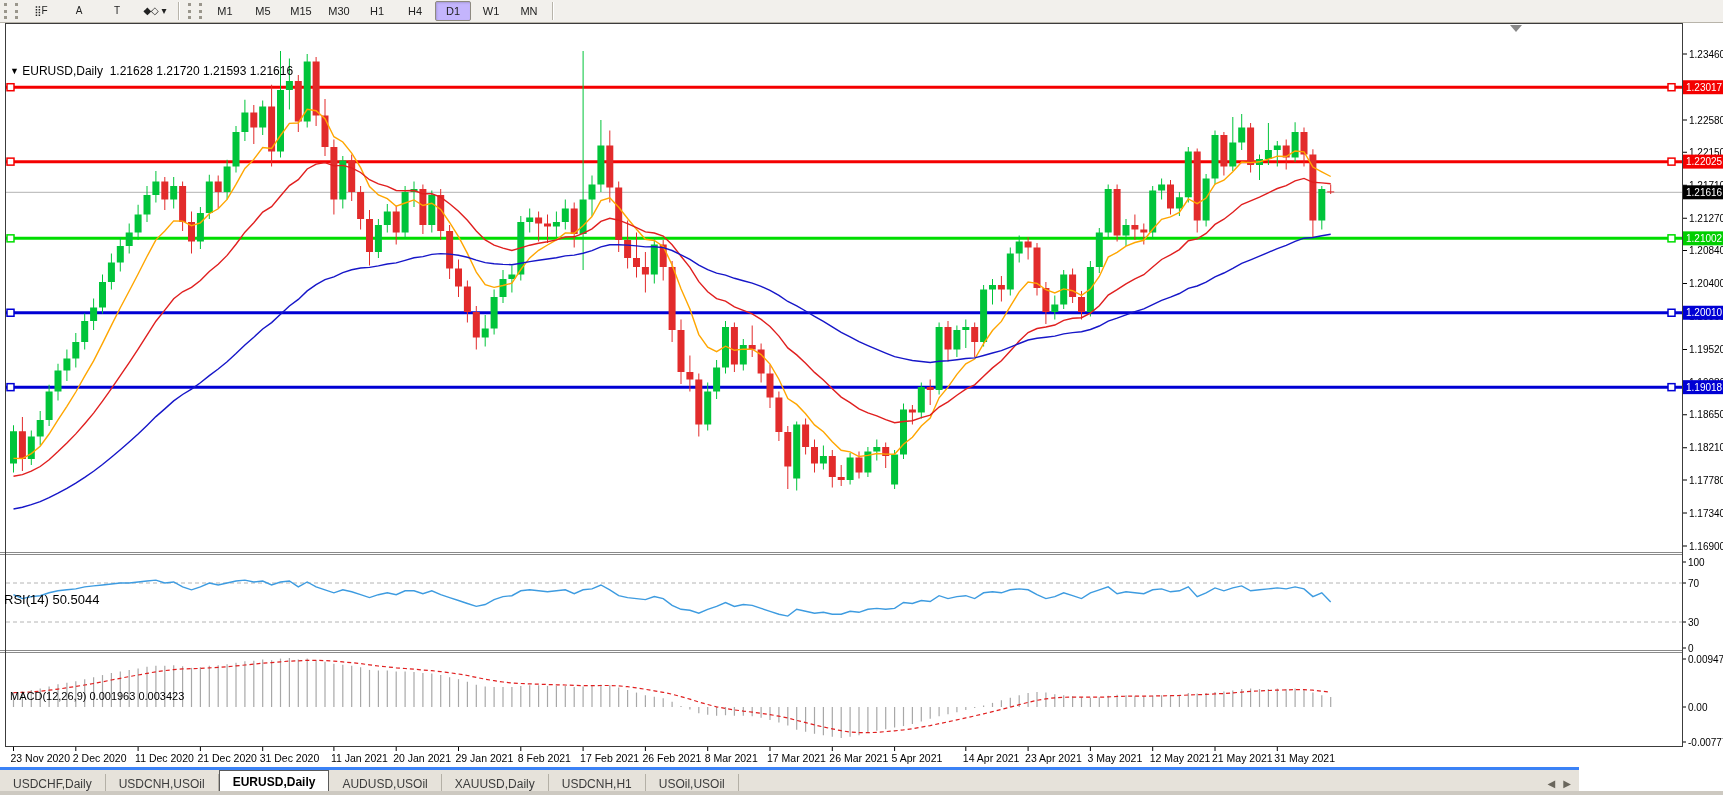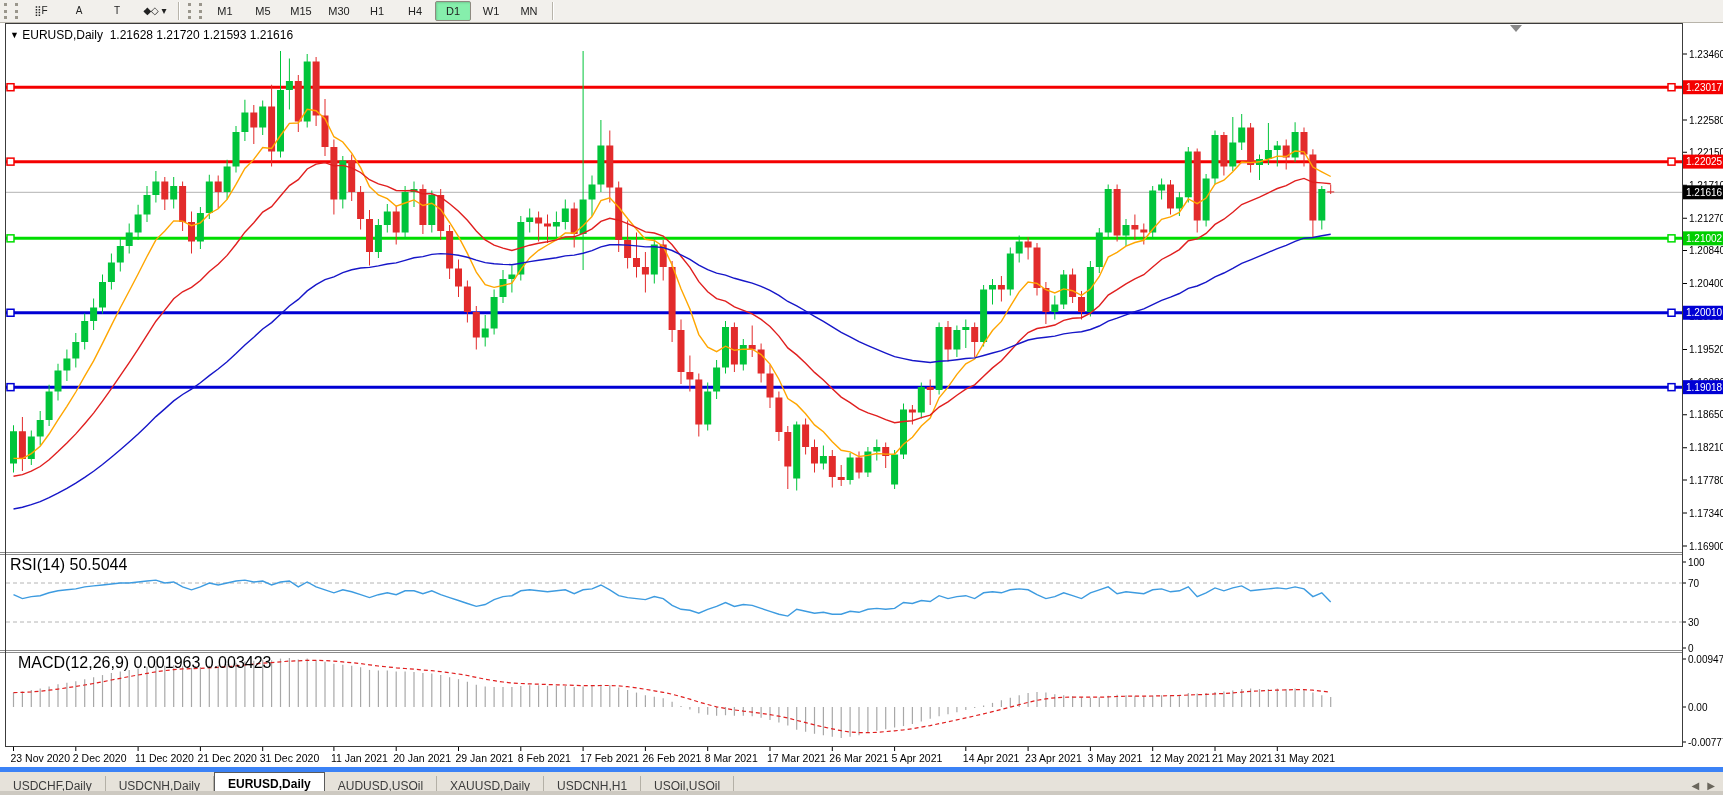--- a/index.html
+++ b/index.html
@@ -1,29 +1,29 @@
 <!DOCTYPE html>
 <html><head>
 <meta charset="utf-8">
 <style>
   html,body{margin:0;padding:0;background:#cdc9c1;font-family:"Liberation Sans",sans-serif;}
   #app{position:relative;width:1723px;height:795px;background:#fff;overflow:hidden;}
   
   #toolbar{position:absolute;left:0;top:0;width:1723px;height:22px;background:#f2f0ec;border-bottom:1px solid #b8b4aa;display:flex;align-items:center;font-size:11px;color:#222;}
   .tb-grip{width:8px;height:16px;margin:0 4px;border-left:3px dotted #9a968c;border-right:3px dotted #9a968c;}
   .tb-btn{height:18px;min-width:24px;padding:0 5px;margin:0 1px;display:flex;align-items:center;justify-content:center;border:1px solid transparent;border-radius:2px;cursor:default;}
-  .tb-btn.active{background:#86efac;border:1px solid #8e8a80;box-shadow:inset 1px 1px 2px rgba(0,0,0,.15);}
+  .tb-btn.active{background:#c4b5fd;border:1px solid #8e8a80;box-shadow:inset 1px 1px 2px rgba(0,0,0,.15);}
   .tb-sep{width:1px;height:18px;background:#b8b4aa;border-right:1px solid #fff;margin:0 4px;}
   .tb-ico{font-size:10px;line-height:10px;}
   
   #chartwin{position:absolute;left:0;top:23px;width:1723px;height:744px;background:#fff;}
   #plot-svg{position:absolute;left:0;top:0;}
-  .overlay-label{position:absolute;font-size:12px;color:#000;white-space:pre;}
+  .overlay-label{position:absolute;font-size:12px;color:#000;white-space:pre;margin-top:36px;}
   
-  #tabbar{position:absolute;left:0;top:767px;width:1723px;height:24px;background:#e6e2da;border-top:5px solid #3b82f6;display:flex;align-items:flex-end;font-size:12px;color:#3c3c3c;}
+  #tabbar{position:absolute;left:0;top:767px;width:1579px;height:24px;background:#e6e2da;border-top:3px solid #3b82f6;display:flex;align-items:flex-end;font-size:12px;color:#3c3c3c;}
   .tab{height:20px;display:flex;align-items:center;padding:0 13px;border-right:1px solid #b4b0a6;cursor:default;white-space:nowrap;}
   .tab.active{background:#fff;border:1px solid #5a5a5a;border-bottom:1px solid #fff;height:22px;font-weight:bold;color:#000;}
   #tab-arrows{margin-left:auto;display:flex;align-items:center;height:22px;padding-right:4px;color:#6a665c;font-size:10px;}
   #tab-arrows span{padding:0 4px;cursor:default;}
   #bottomstrip{position:absolute;left:0;top:791px;width:1723px;height:4px;background:#cdc9c1;}
 </style>
 </head>
 <body>
 
 <div id="app">
@@ -637,28 +637,28 @@
         <line x1="1090.4" y1="724" x2="1090.4" y2="728" stroke="#000" stroke-width="1"></line>
         <text x="1087.4" y="739" font-size="10.5" fill="#000" text-anchor="start" font-family="&quot;Liberation Sans&quot;,sans-serif" font-weight="normal">3 May 2021</text>
         <line x1="1152.7" y1="724" x2="1152.7" y2="728" stroke="#000" stroke-width="1"></line>
         <text x="1149.7" y="739" font-size="10.5" fill="#000" text-anchor="start" font-family="&quot;Liberation Sans&quot;,sans-serif" font-weight="normal">12 May 2021</text>
         <line x1="1215" y1="724" x2="1215" y2="728" stroke="#000" stroke-width="1"></line>
         <text x="1212" y="739" font-size="10.5" fill="#000" text-anchor="start" font-family="&quot;Liberation Sans&quot;,sans-serif" font-weight="normal">21 May 2021</text>
         <line x1="1277.3" y1="724" x2="1277.3" y2="728" stroke="#000" stroke-width="1"></line>
         <text x="1274.3" y="739" font-size="10.5" fill="#000" text-anchor="start" font-family="&quot;Liberation Sans&quot;,sans-serif" font-weight="normal">31 May 2021</text>
       </svg>
     <div class="overlay-label" style="left:10px;top:5px;"><span style="font-size:9px;vertical-align:1px;">▼</span>&nbsp;<span>EURUSD,Daily</span>&nbsp;&nbsp;<span>1.21628 1.21720 1.21593 1.21616</span></div>
-    <div class="overlay-label" style="left:10px;top:533px;font-size:16px;">RSI(14) 50.5044</div>
-    <div class="overlay-label" style="left:18px;top:631px;font-size:16px;">MACD(12,26,9) 0.001963 0.003423</div>
+    <div class="overlay-label" style="left:4px;top:533px;font-size:13px;">RSI(14) 50.5044</div>
+    <div class="overlay-label" style="left:10px;top:631px;font-size:11px;">MACD(12,26,9) 0.001963 0.003423</div>
   </div>
 
   <div id="tabbar">
     <div id="tabs-holder" style="display:flex;align-items:flex-end;">
         <div class="tab">USDCHF,Daily</div>
-        <div class="tab">USDCNH,Daily</div>
+        <div class="tab">USDCNH,USOil</div>
         <div class="tab active">EURUSD,Daily</div>
         <div class="tab">AUDUSD,USOil</div>
         <div class="tab">XAUUSD,Daily</div>
         <div class="tab">USDCNH,H1</div>
         <div class="tab">USOil,USOil</div>
       </div>
     <div id="tab-arrows">
       <span>◀</span>
       <span>▶</span>
     </div>

